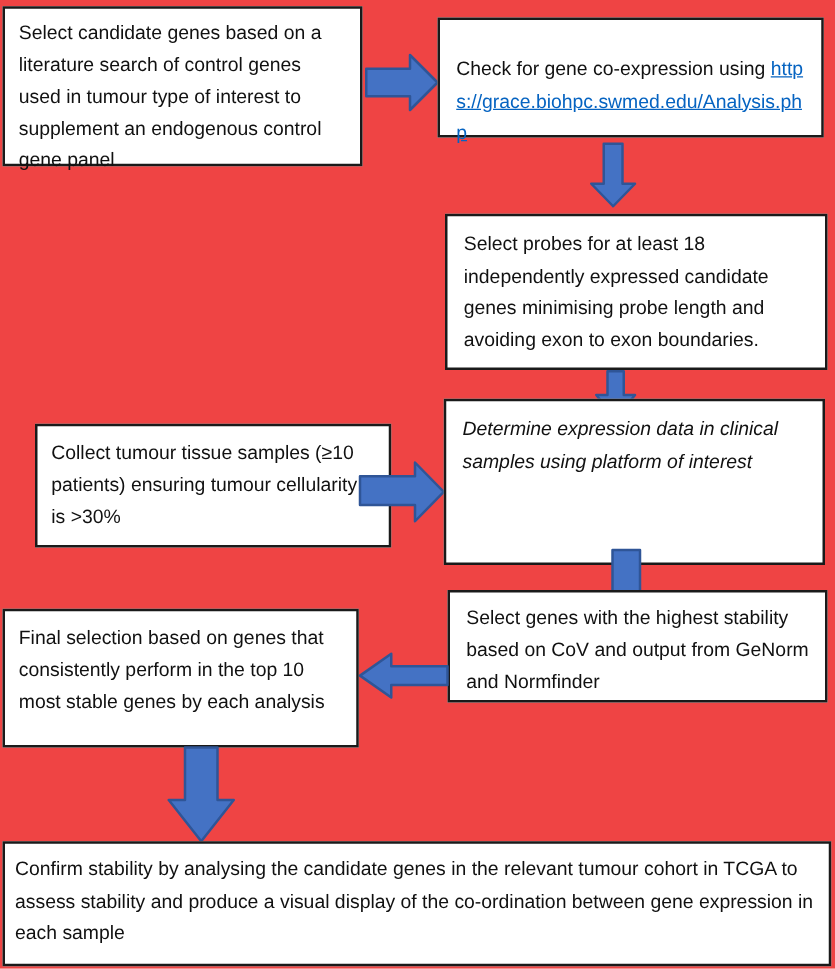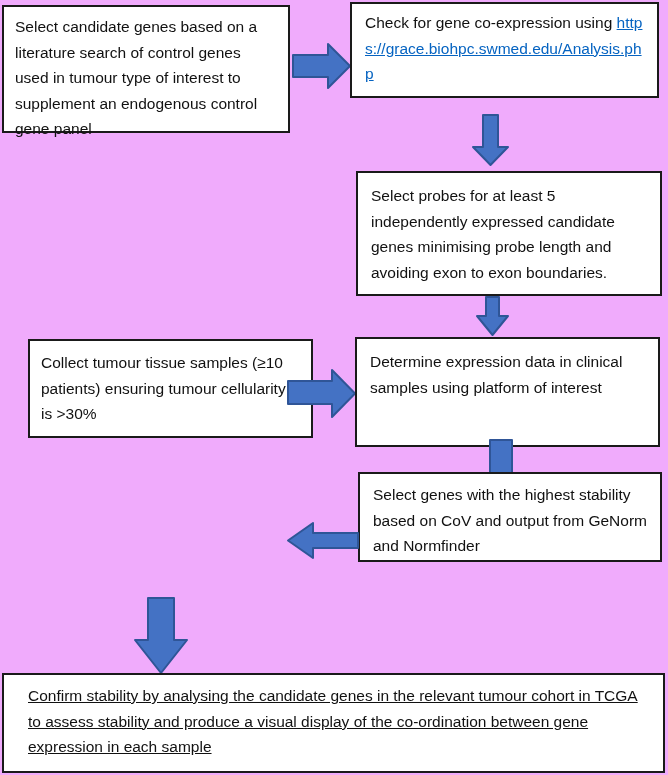--- a/index.html
+++ b/index.html
@@ -4,21 +4,21 @@
 <style>
   html, body {
     margin: 0;
     padding: 0;
     background: #ffffff;
   }
   #canvas {
     position: relative;
     width: 668px;
     height: 775px;
-    background: #f0abfc;
+    background: #ef4444;
     font-family: "Liberation Sans", sans-serif;
     color: #111111;
   }
   .flow-box {
     position: absolute;
     background: #ffffff;
     border: 2px solid var(--box-border, #1a1a1a);
     box-sizing: border-box;
     font-size: 15.5px;
     line-height: 25.5px;
@@ -48,62 +48,65 @@
 <div id="canvas">
 
   <div class="flow-box" style="left:2px; top:5px; width:288px; height:128px;">
     <span>Select candidate genes based on a literature search of control genes used in tumour type of interest to supplement an endogenous control gene panel</span>
   </div>
 
   <svg class="arrow-svg" style="left:292px; top:43px;" width="59" height="46" viewBox="0 0 59 46">
     <polygon points="1,12 36,12 36,1 58,23 36,45 36,34 1,34"></polygon>
   </svg>
 
-  <div class="flow-box" style="left:350px; top:2px; width:309px; height:96px; padding:6px 13px;">
+  <div class="flow-box" style="left:350px; top:14px; width:309px; height:96px; padding:27px 13px;">
     <span>Check for gene co-expression using </span><a>https://grace.biohpc.swmed.edu/Analysis.php</a>
   </div>
 
   <svg class="arrow-svg" style="left:472px; top:114px;" width="37" height="52" viewBox="0 0 37 52">
     <polygon points="11,1 26,1 26,33 36,33 18.5,51 1,33 11,33"></polygon>
   </svg>
 
   <div class="flow-box" style="left:356px; top:171px; width:306px; height:125px; padding:10px 13px;">
-    <span>Select probes for at least 5 independently expressed candidate genes minimising probe length and avoiding exon to exon boundaries.</span>
+    <span>Select probes for at least 18 independently expressed candidate genes minimising probe length and avoiding exon to exon boundaries.</span>
   </div>
 
   <svg class="arrow-svg" style="left:476px; top:296px;" width="33" height="40" viewBox="0 0 33 40">
     <polygon points="10,1 23,1 23,20 32,20 16.5,39 1,20 10,20"></polygon>
   </svg>
 
   <div class="flow-box" style="left:2px; top:339px; width:285px; height:99px; padding:9px 11px;margin-left:26px;">
     <span>Collect tumour tissue samples (≥10 patients) ensuring tumour cellularity is &gt;30%</span>
   </div>
 
   <svg class="arrow-svg" style="left:287px; top:369px;" width="69" height="49" viewBox="0 0 69 49">
     <polygon points="1,12 45,12 45,1 68,24.5 45,48 45,35 1,35"></polygon>
   </svg>
 
-  <div class="flow-box" style="left:355px; top:337px; width:305px; height:110px; padding:10px 13px;">
+  <div class="flow-box" style="left:355px; top:319px; width:305px; height:133px; padding:10px 13px;font-style:italic;">
     <span>Determine expression data in clinical samples using platform of interest</span>
   </div>
 
   <svg class="arrow-svg" style="left:479px; top:439px;" width="44" height="62" viewBox="0 0 44 62">
     <polygon points="11,1 33,1 33,38 43,38 22,61 1,38 11,38"></polygon>
   </svg>
 
   <div class="flow-box" style="left:358px; top:472px; width:304px; height:90px; padding:8px 13px;">
     <span>Select genes with the highest stability based on CoV and output from GeNorm and Normfinder</span>
   </div>
 
   <svg class="arrow-svg" style="left:287px; top:522px;" width="72" height="37" viewBox="0 0 72 37">
     <polygon points="71,11 26,11 26,1 1,18.5 26,36 26,26 71,26"></polygon>
   </svg>
 
+  <div class="flow-box" style="left:2px; top:487px; width:285px; height:111px; padding:9px 11px;">
+    <span>Final selection based on genes that consistently perform in the top 10 most stable genes by each analysis</span>
+  </div>
 
   <svg class="arrow-svg" style="left:134px; top:597px;" width="54" height="77" viewBox="0 0 54 77">
     <polygon points="14,1 40,1 40,43 53,43 27,76 1,43 14,43"></polygon>
   </svg>
 
-  <div class="flow-box" style="left:2px; top:673px; width:663px; height:100px; padding:8px 24px;text-decoration:underline;">
+  <div class="flow-box" style="left:2px; top:673px; width:663px; height:100px; padding:8px 8px;">
     <span>Confirm stability by analysing the candidate genes in the relevant tumour cohort in TCGA to assess stability and produce a visual display of the co-ordination between gene expression in each sample</span>
   </div>
 
 </div>
 
 </body></html>

